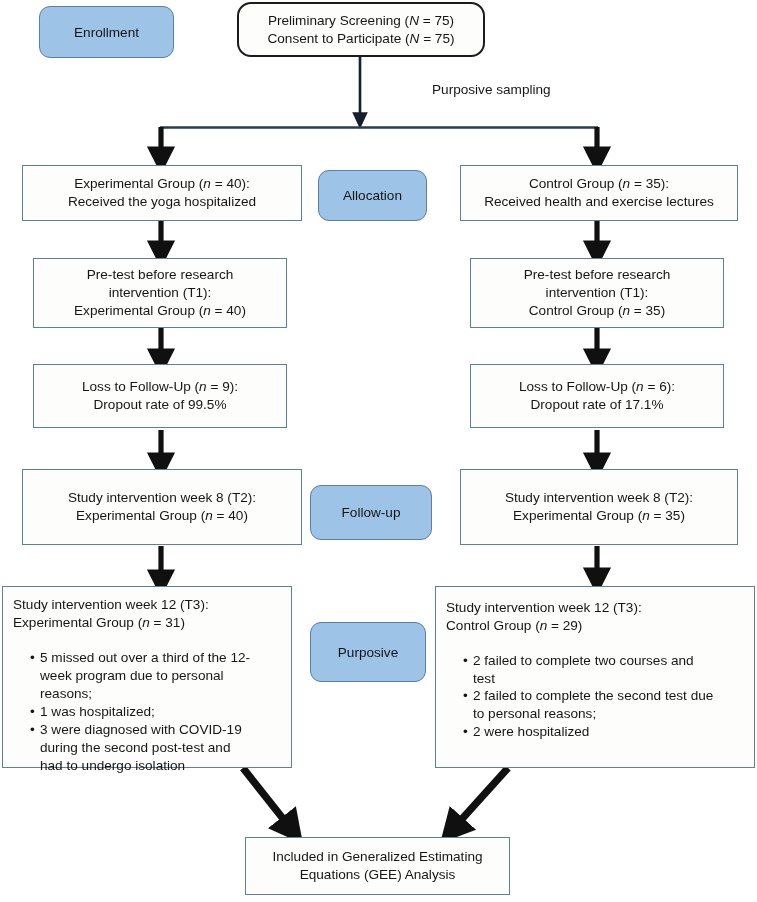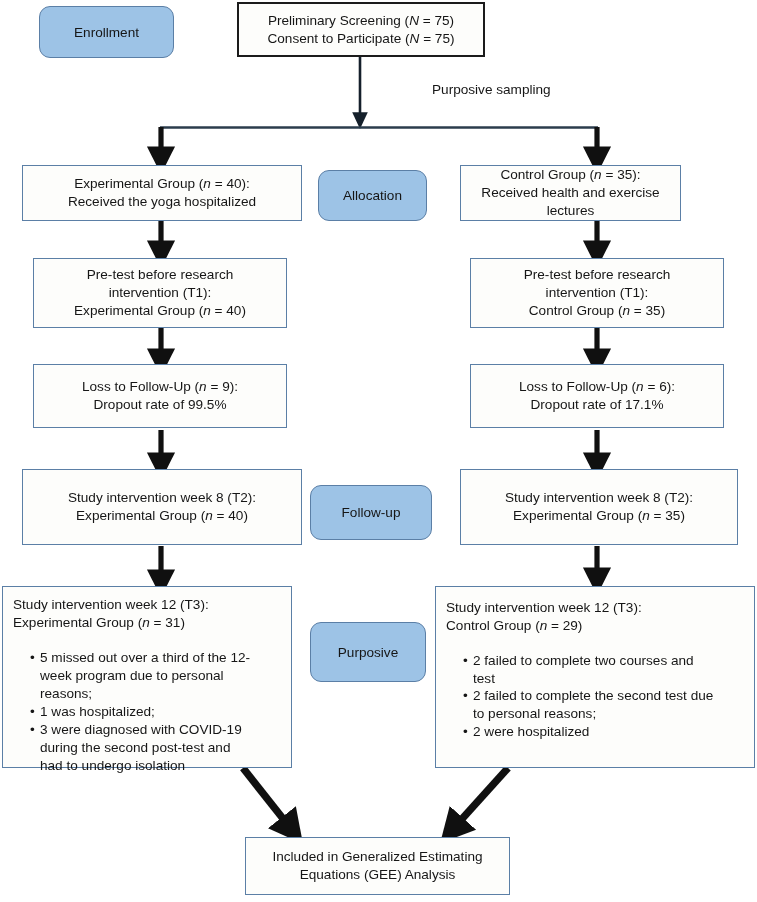--- a/index.html
+++ b/index.html
@@ -142,35 +142,35 @@
   </div>
 
   <div class="stage" style="left:310px; top:622px; width:116px; height:60px;">
     <span>Purposive</span>
   </div>
 
   <div class="free-label" style="left:432px; top:82px;">
     <span>Purposive sampling</span>
   </div>
 
-  <div class="node dark-border" style="left:237px; top:2px; width:248px; height:55px;">
+  <div class="node dark-border" style="left:237px; top:2px; width:248px; height:55px;border-radius:14px;">
     <div>
       <span class="txt-line">Preliminary Screening (<i>N</i> = 75)</span>
       <span class="txt-line">Consent to Participate (<i>N</i> = 75)</span>
     </div>
   </div>
 
   <div class="node" style="left:22px; top:165px; width:280px; height:56px;">
     <div>
       <span class="txt-line">Experimental Group (<i>n</i> = 40):</span>
       <span class="txt-line">Received the yoga hospitalized</span>
     </div>
   </div>
 
-  <div class="node" style="left:460px; top:165px; width:221px; height:56px;">
+  <div class="node" style="left:460px; top:165px; width:278px; height:56px;">
     <div>
       <span class="txt-line">Control Group (<i>n</i> = 35):</span>
       <span class="txt-line">Received health and exercise lectures</span>
     </div>
   </div>
 
   <div class="node" style="left:33px; top:258px; width:254px; height:70px;">
     <div>
       <span class="txt-line">Pre-test before research</span>
       <span class="txt-line">intervention (T1):</span>

